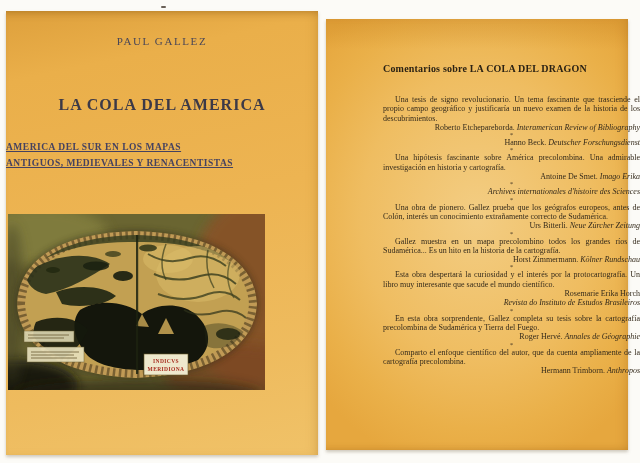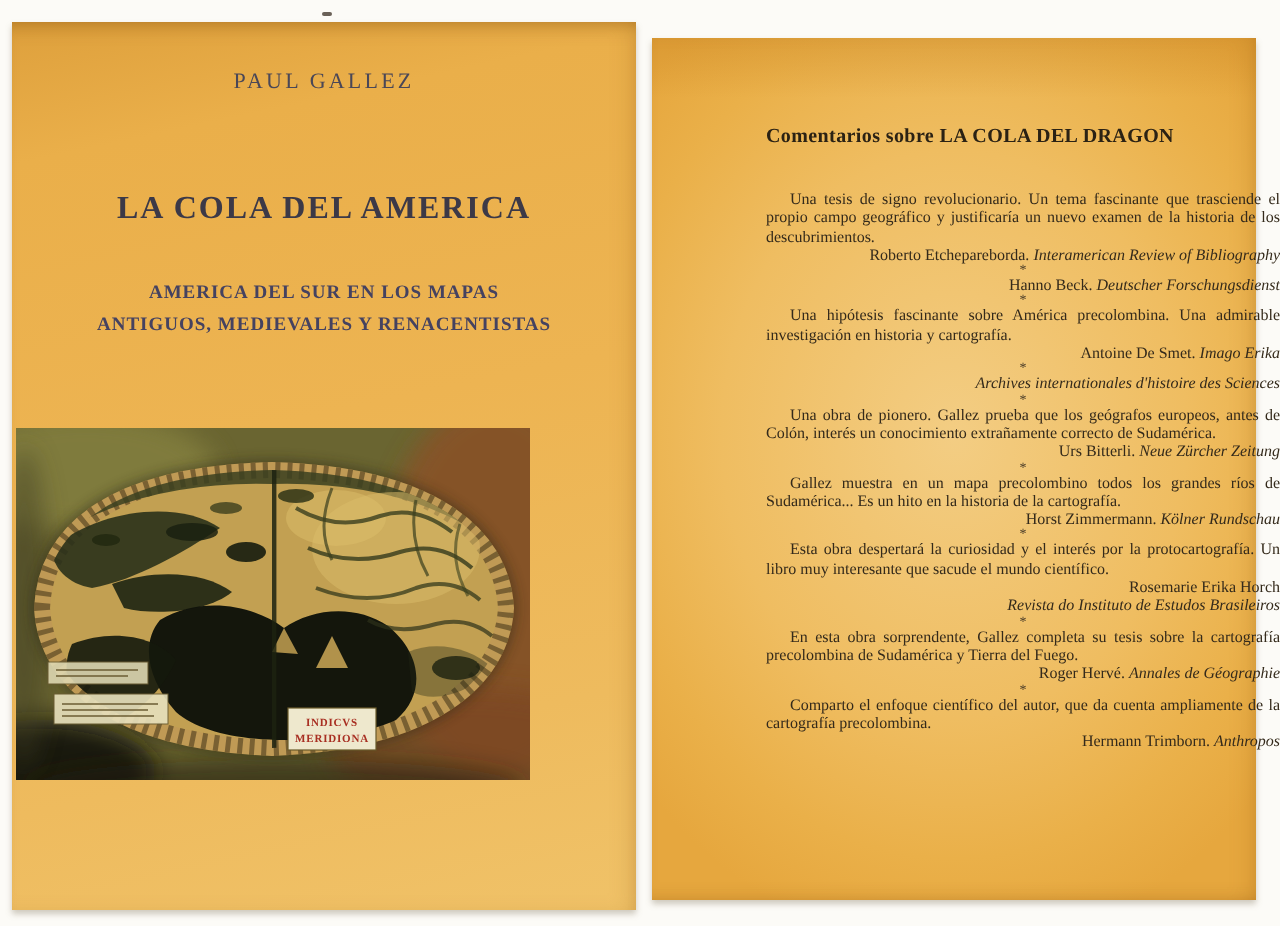--- a/index.html
+++ b/index.html
@@ -18,22 +18,22 @@
   }
   .author{
     position:absolute;top:24px;left:0;width:100%;text-align:center;
     font-size:11px;letter-spacing:1.6px;color:#4a4757;
   }
   .cover-title{
     position:absolute;top:85px;left:0;width:100%;text-align:center;
     font-size:16px;font-weight:bold;letter-spacing:1px;color:#3c3947;
   }
   .cover-subtitle{
-    position:absolute;left:0;width:100%;text-align:center;
-    font-size:9.5px;font-weight:bold;letter-spacing:.5px;color:#454260;
+    position:absolute;left:0;width:100%;text-align:left;
+    font-size:9.5px;font-weight:bold;letter-spacing:.5px;color:#454260;text-decoration:underline;
   }
   .sub1{top:131px;} .sub2{top:147px;}
   .map-wrap{position:absolute;left:2px;top:203px;width:257px;height:176px;}
   
   .page-right{
     position:absolute;left:326px;top:19px;width:302px;height:431px;
     background:
       linear-gradient(180deg,rgba(190,120,25,.28) 0px,rgba(190,120,25,0) 30px),
       radial-gradient(ellipse 70% 60% at 50% 46%,#f3cd83 0%,#efbd61 55%,#eab049 82%,#e6a73e 100%);
     box-shadow:0 2px 3px rgba(120,105,80,.35),

